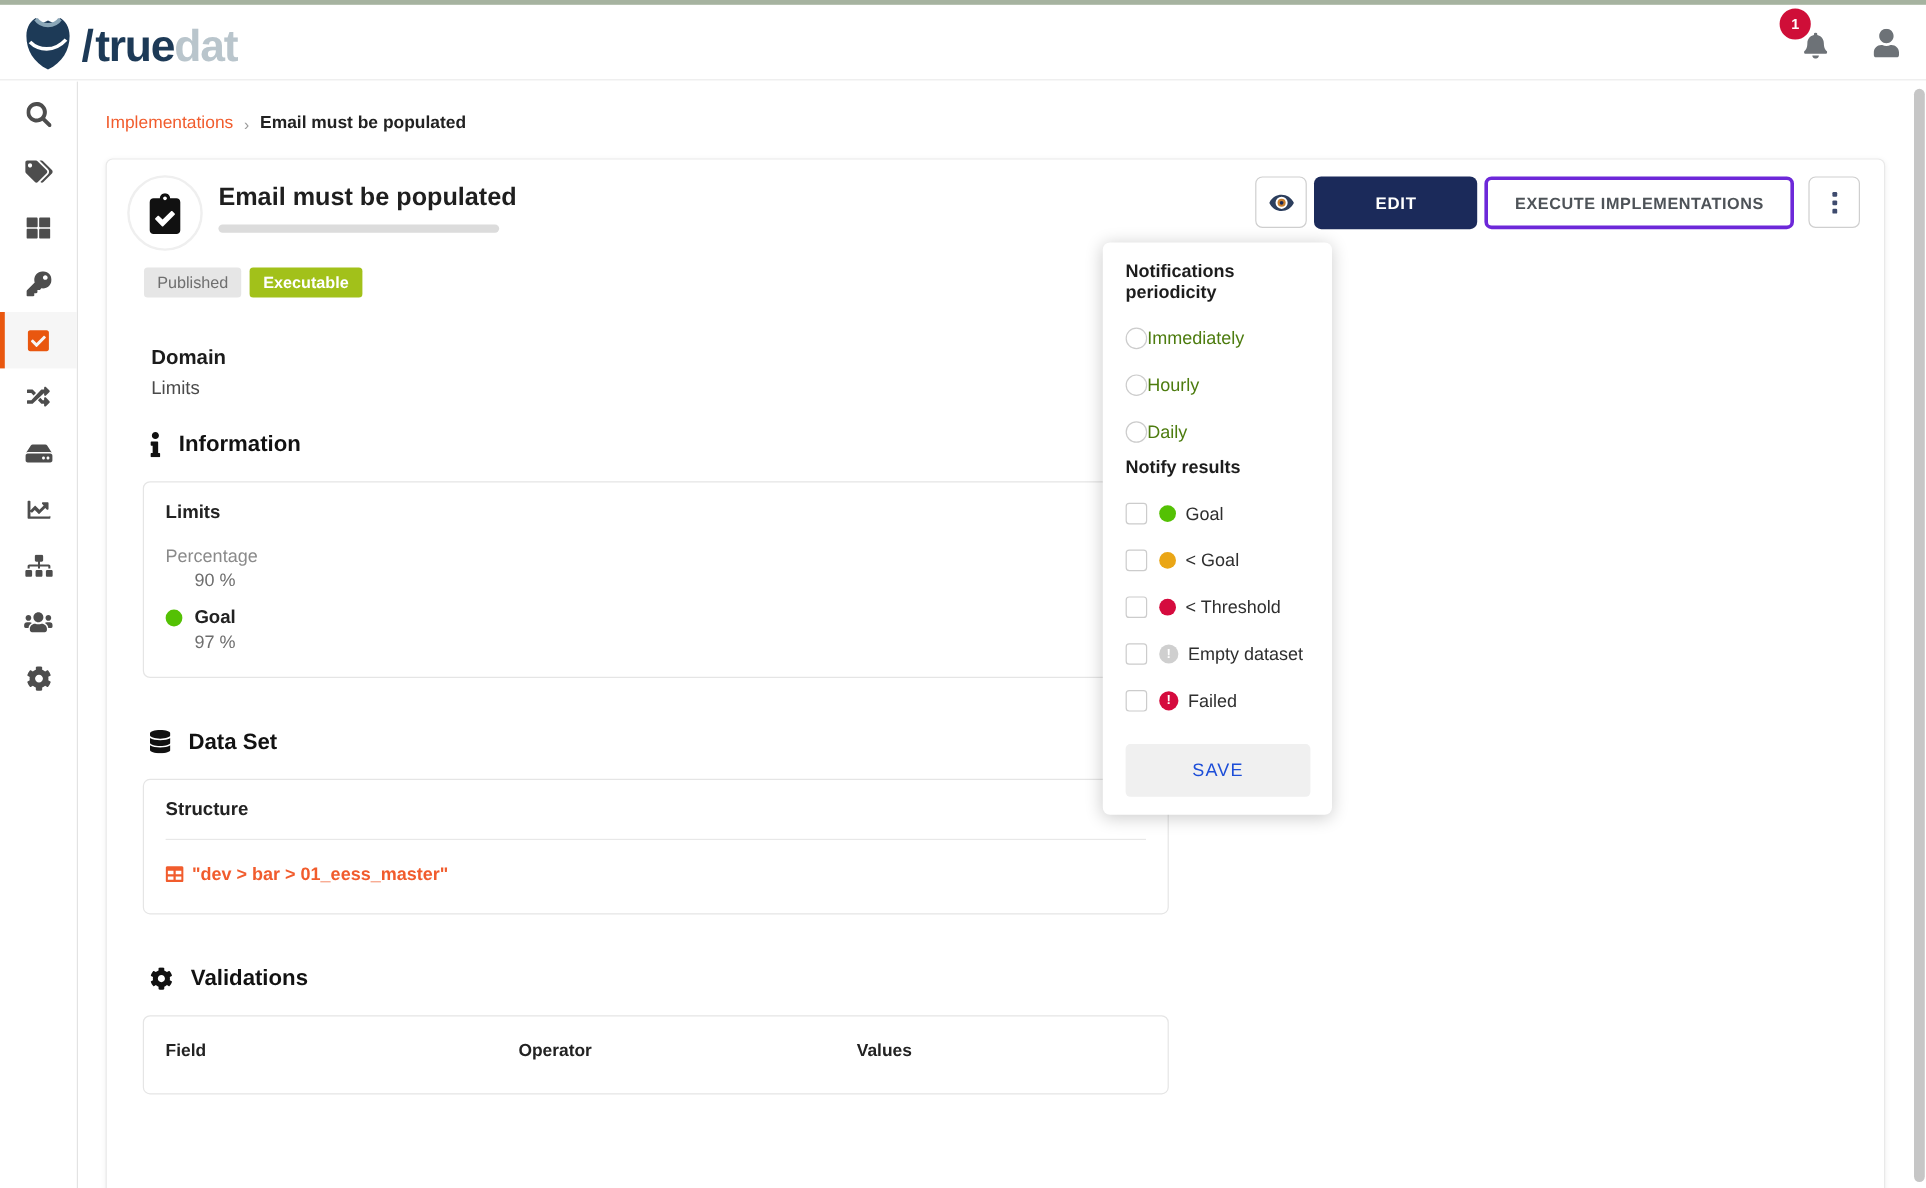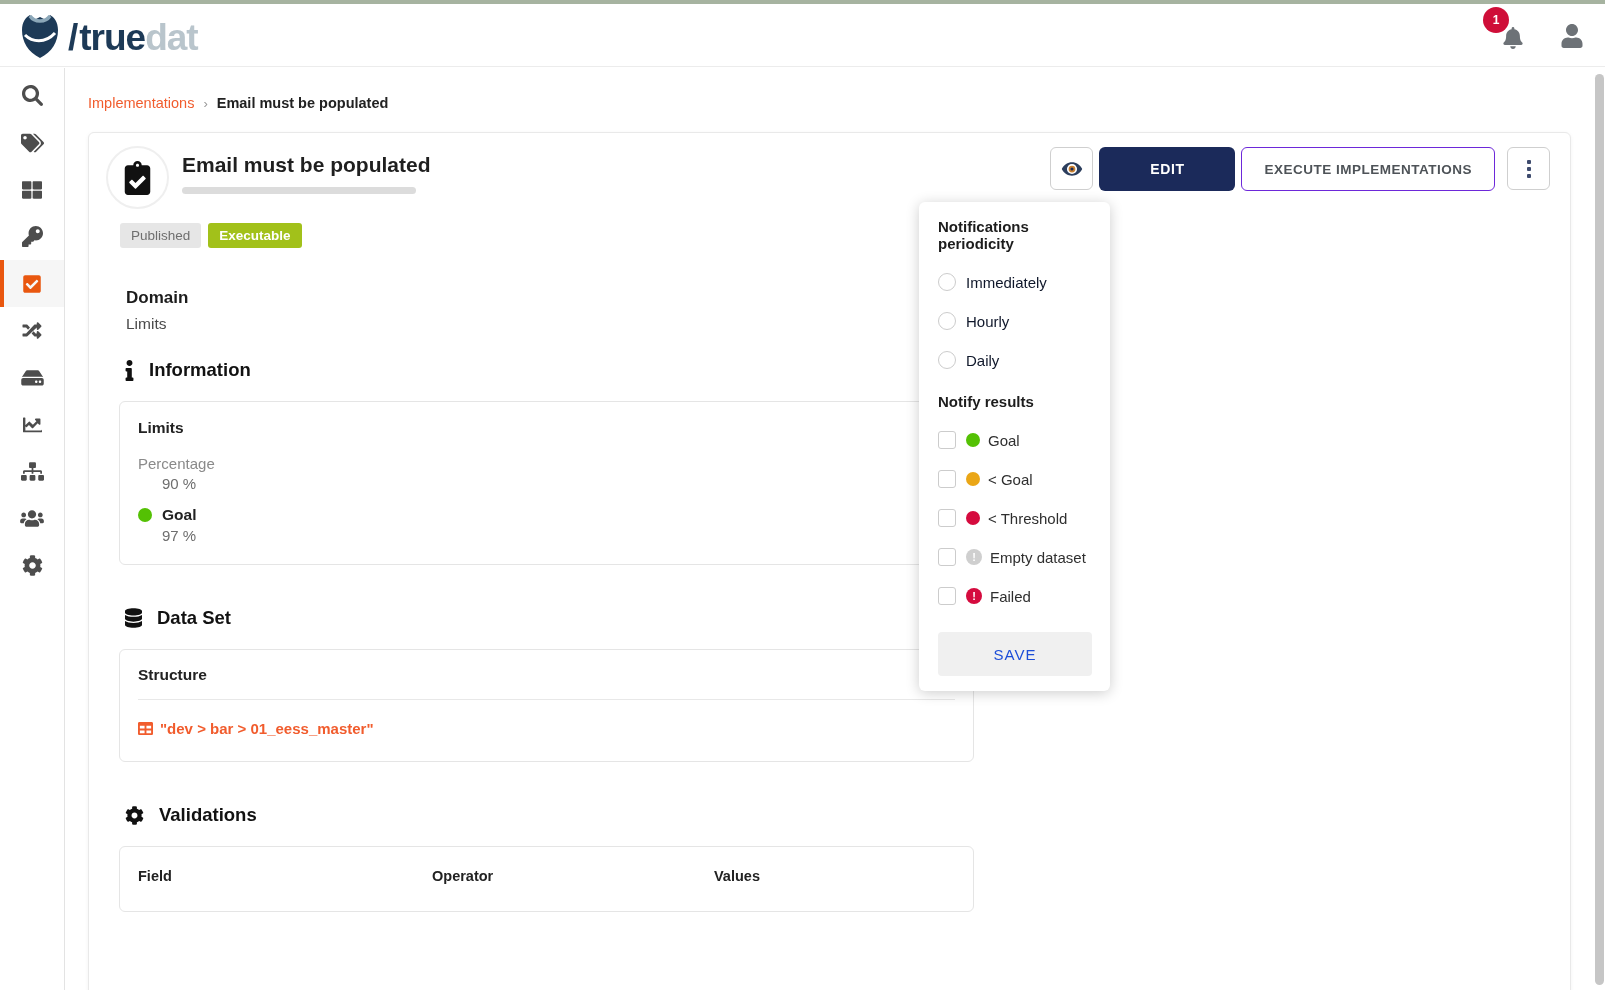--- a/index.html
+++ b/index.html
@@ -42,21 +42,21 @@
     display:flex; align-items:center; justify-content:center; flex:0 0 auto; }
   .title-block { margin-left:13px; margin-top:7px; }
   .page-title { font-size:21px; font-weight:bold; color:#1f1f1f; }
   .title-progress { margin-top:10px; width:234px; height:7px; border-radius:4px; background:#dcdcdc; }
 
   .actions { margin-left:auto; display:flex; align-items:flex-start; gap:6px; padding-top:1px; }
   .icon-btn { width:43px; height:43px; background:#fff; border:1px solid #cfcfcf; border-radius:6px;
     display:flex; align-items:center; justify-content:center; cursor:pointer; }
   .btn-primary { min-width:136px; height:44px; background:#1b2a5a; color:#fff; border:none; border-radius:6px;
     font-size:14px; font-weight:bold; letter-spacing:.6px; cursor:pointer; font-family:inherit; }
-  .btn-outline { height:44px; padding:0 22px; background:#fff; color:#4e5358; border:1px solid #6d28d9; border-radius:6px;
+  .btn-outline { height:44px; padding:0 22px; background:#fff; color:#4e5358; border:3px solid #6d28d9; border-radius:6px;
     font-size:13.5px; font-weight:bold; letter-spacing:.5px; cursor:pointer; font-family:inherit; }
   .kebab-btn { margin-left:6px; }
   .kebab-dots { display:flex; flex-direction:column; gap:3px; }
   .kebab-dots i { width:4px; height:4px; border-radius:1px; background:#3e4b6e; }
 
   
   .tabs { display:flex; margin:27px 14px 0 14px; border-bottom:1px solid #e3e3e3; }
   .tab { position:relative; padding:9px 17px 12px; font-size:15px; color:#3c3c3c; cursor:pointer; white-space:nowrap; }
   .tab.active { font-weight:bold; color:#111; }
   .tab.active::after { content:''; position:absolute; left:0; right:0; bottom:-2px; height:3px; background:#e9570f; border-radius:2px; }
@@ -95,26 +95,26 @@
   .v-grid { display:grid; grid-template-columns:294px 282px 1fr; }
   .v-head { padding:21px 0 17px; font-size:14.5px; font-weight:bold; color:#222; }
 
   
   .popover { position:absolute; left:919px; top:202px; width:191px; background:#fff; border-radius:6px;
     box-shadow:0 2px 14px rgba(0,0,0,.20); z-index:70; padding:16px 18px 15px 19px; }
   .pop-title { font-size:15px; font-weight:bold; color:#1d1d1d; }
   .pop-row { display:flex; align-items:center; margin-top:21px; cursor:pointer; }
   .radio { width:18px; height:18px; border-radius:50%; border:1px solid #ccc; background:#fff; flex:0 0 auto; }
   .checkbox { width:18px; height:18px; border-radius:3px; border:1px solid #ccc; background:#fff; flex:0 0 auto; }
-  .pop-row .opt-label { margin-left:10px; font-size:15px; color:#0f172a; }
+  .pop-row .opt-label { font-size:15px; color:#4d7c0f; }
   .result-dot { width:14px; height:14px; border-radius:50%; margin-left:10px; flex:0 0 auto; }
   .excl { width:16px; height:16px; border-radius:50%; margin-left:10px; flex:0 0 auto; color:#fff;
     font-size:11px; font-weight:bold; display:flex; align-items:center; justify-content:center; }
   .pop-row .opt-label2 { margin-left:8px; font-size:15px; color:#2f2f2f; }
-  .pop-subtitle { margin-top:24px; font-size:15px; font-weight:bold; color:#1d1d1d; }
+  .pop-subtitle { margin-top:12px; font-size:15px; font-weight:bold; color:#1d1d1d; }
   .save-btn { margin-top:27px; width:100%; height:44px; background:#f0f0f0; color:#1d4ed8; border:none;
     border-radius:4px; font-size:15px; letter-spacing:1px; font-family:inherit; cursor:default; }
 
   
   .scrollbar-thumb { position:absolute; right:1px; top:74px; width:9px; height:911px; background:#c6c6c6; border-radius:5px; z-index:80; }
 </style>
 </head>
 <body>
 
 <div class="app-header">

